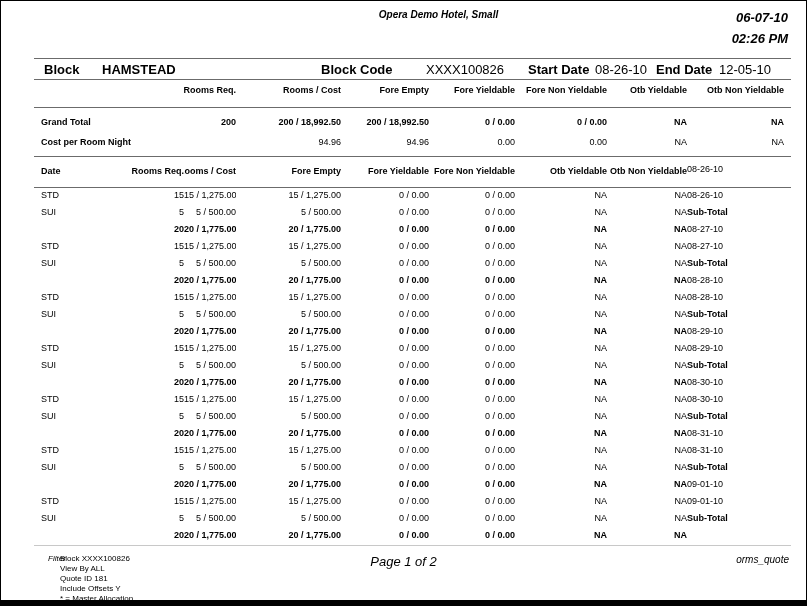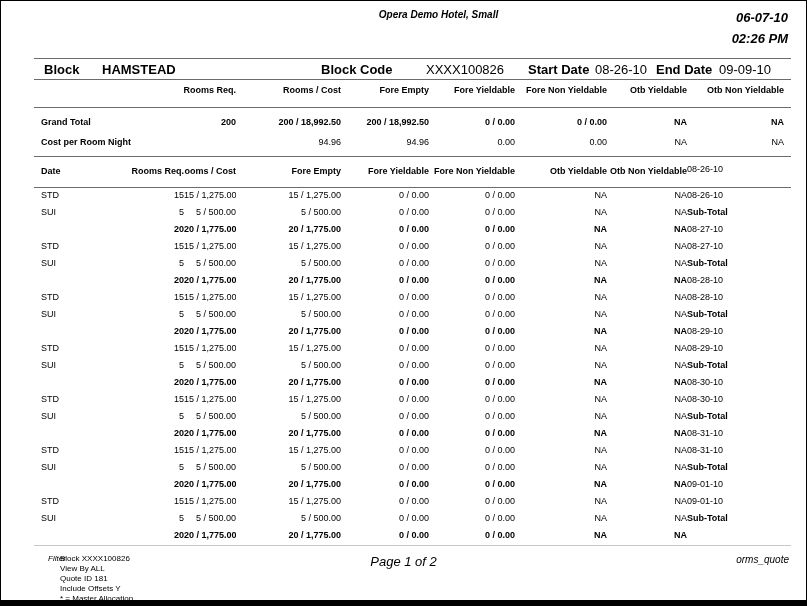--- a/index.html
+++ b/index.html
@@ -56,21 +56,21 @@
   <div class="rule" style="top:57px;"></div>
 
   <div class="blockrow">
     <span class="bold" style="left:43px;">Block</span>
     <span class="bold" style="left:101px;">HAMSTEAD</span>
     <span class="bold" style="left:320px;">Block Code</span>
     <span style="left:425px;">XXXX100826</span>
     <span class="bold" style="left:527px;">Start Date</span>
     <span style="left:594px;">08-26-10</span>
     <span class="bold" style="left:655px;">End Date</span>
-    <span style="left:718px;">09-09-10</span>
+    <span style="left:718px;">12-05-10</span>
   </div>
 
   <div class="rule" style="top:78px;"></div>
 
   <div class="grid" id="summary-grid" style="top:79px;">
       <div class="c head l span2"></div>
       <div class="c head r">Rooms Req.</div>
       <div class="c head r">Rooms / Cost</div>
       <div class="c head r">Fore Empty</div>
       <div class="c head r">Fore Yieldable</div>

